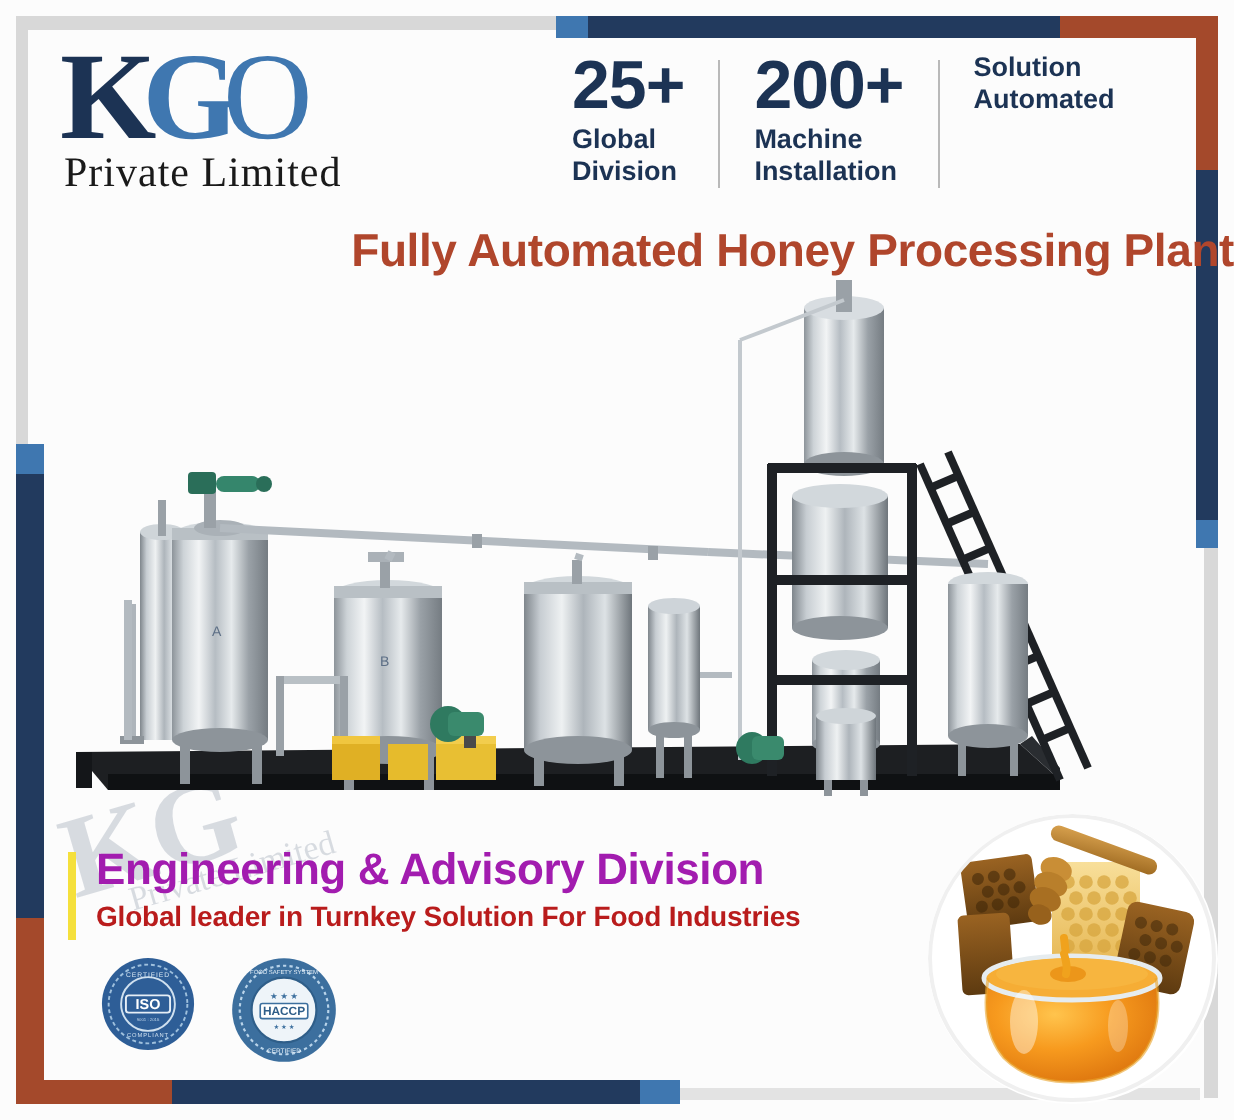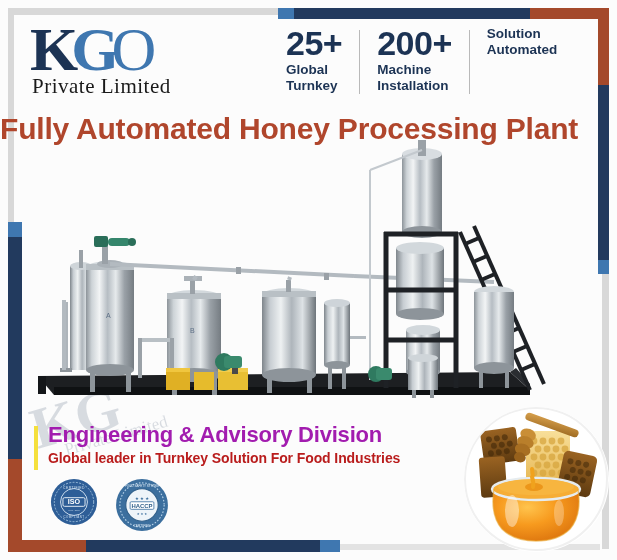--- a/index.html
+++ b/index.html
@@ -48,22 +48,22 @@
   .logo-sub{font-family:"Liberation Serif",serif;font-size:21px;color:#1a1a1a;letter-spacing:0.5px;margin-top:-6px;padding-left:2px;}
 
   .stats{display:flex;align-items:flex-start;margin-left:56px;margin-top:12px;}
   .stat{padding:0 17px;}
   .stat:first-child{padding-left:0;}
   .stat-num{font-size:34px;font-weight:bold;color:#1c3354;line-height:1.05;letter-spacing:-0.5px;}
   .stat-l1,.stat-l2{font-size:13.5px;font-weight:bold;color:#1c3354;line-height:1.18;}
   .divider{width:1px;align-self:stretch;background:#b9b9b9;margin-top:4px;}
 
   
-  .title{position:absolute;left:0;right:0;top:112px;text-align:left;
-         font-size:30px;font-weight:bold;color:#b0462c;letter-spacing:-0.2px;}
+  .title{position:absolute;left:0;right:0;top:112px;text-align:right;
+         font-size:23px;font-weight:bold;color:#b0462c;letter-spacing:-0.2px;}
 
   
   .watermark{position:absolute;left:30px;top:370px;width:250px;height:70px;
              opacity:.16;transform:rotate(-16deg);pointer-events:none;}
   .wm-k{font-family:"Liberation Serif",serif;font-size:58px;font-weight:700;color:#1c3354;line-height:.9;}
   .wm-t{font-family:"Liberation Serif",serif;font-size:17px;color:#1c3354;margin-top:-8px;margin-left:26px;}
 
   
   .plant{position:absolute;left:24px;top:140px;width:568px;height:262px;}
 
@@ -110,21 +110,21 @@
         <span class="logo-g">G</span>
         <span class="logo-o">O</span>
       </div>
       <div class="logo-sub">Private Limited</div>
     </div>
 
     <div class="stats">
       <div class="stat">
         <div class="stat-num">25+</div>
         <div class="stat-l1">Global</div>
-        <div class="stat-l2">Turnkey</div>
+        <div class="stat-l2">Division</div>
       </div>
       <div class="divider"></div>
       <div class="stat">
         <div class="stat-num">200+</div>
         <div class="stat-l1">Machine</div>
         <div class="stat-l2">Installation</div>
       </div>
       <div class="divider"></div>
       <div class="stat">
         <div class="stat-l1">Solution</div>

